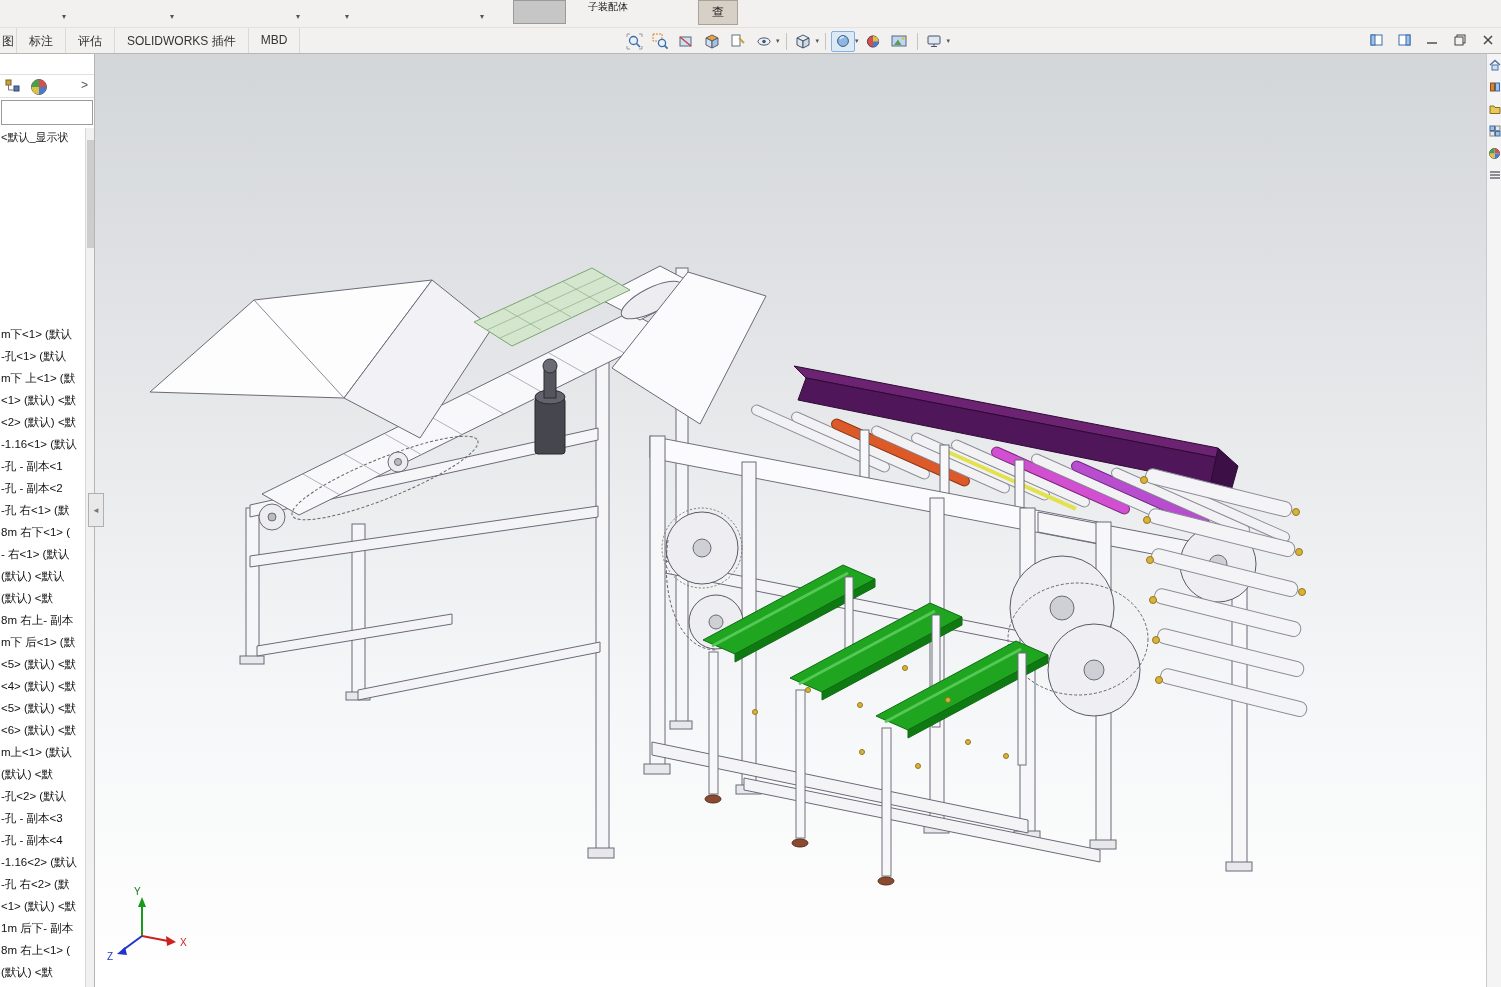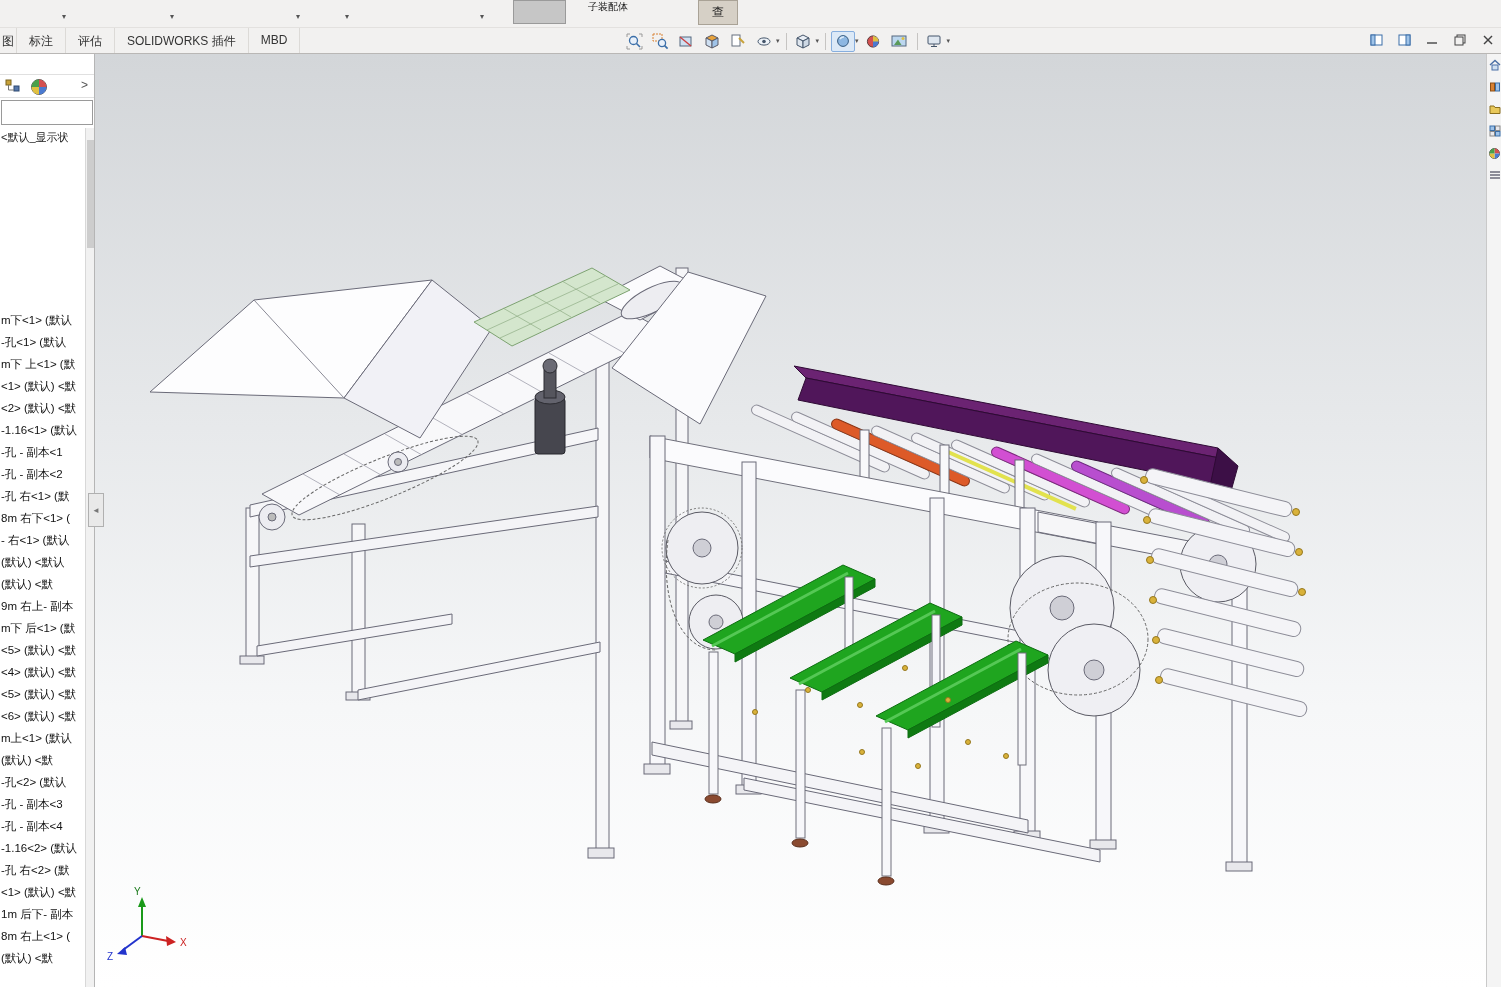--- a/index.html
+++ b/index.html
@@ -43,21 +43,21 @@
 
   
   .left-panel { position:absolute; left:0; top:54px; width:95px; bottom:0;
     background:#ffffff; border-right:1px solid #b5b5b5; }
   .panel-icons { position:absolute; left:0; top:20px; width:100%; height:24px;
     border-top:1px solid #e0e0e0; border-bottom:1px solid #e0e0e0; }
   .panel-combo { position:absolute; left:1px; right:1px; top:46px; height:25px;
     background:#fff; border:1px solid #9a9a9a; }
   .tree-header { position:absolute; left:1px; top:76px; font-size:11px; color:#222;
     white-space:nowrap; overflow:hidden; width:105px; }
-  .tree-list { position:absolute; left:1px; top:255px; width:84px; }
+  .tree-list { position:absolute; left:1px; top:269px; width:84px; }
   .tree-item { height:22px; line-height:22px; font-size:11.5px; color:#111;
     white-space:nowrap; overflow:hidden; }
   .vscroll { position:absolute; right:0; top:74px; bottom:0; width:9px;
     background:#f1f1f1; border-left:1px solid #d8d8d8; }
   .vthumb { position:absolute; left:1px; right:0; top:12px; height:108px; background:#cdcdcd; }
   .chev { position:absolute; right:6px; top:3px; font-size:12px; color:#555; }
 
   .splitter { position:absolute; left:88px; top:493px; width:16px; height:34px;
     background:#e9e9e9; border:1px solid #b0b0b0; z-index:40; font-size:8px;
     color:#777; display:flex; align-items:center; justify-content:center; }
@@ -242,21 +242,21 @@
       <div class="tree-item">&lt;1&gt; (默认) &lt;默</div>
       <div class="tree-item">&lt;2&gt; (默认) &lt;默</div>
       <div class="tree-item">-1.16&lt;1&gt; (默认</div>
       <div class="tree-item">-孔 - 副本&lt;1</div>
       <div class="tree-item">-孔 - 副本&lt;2</div>
       <div class="tree-item">-孔 右&lt;1&gt; (默</div>
       <div class="tree-item">8m 右下&lt;1&gt; (</div>
       <div class="tree-item">- 右&lt;1&gt; (默认</div>
       <div class="tree-item">(默认) &lt;默认</div>
       <div class="tree-item">(默认) &lt;默</div>
-      <div class="tree-item">9m 右上- 副本</div>
+      <div class="tree-item">8m 右上- 副本</div>
       <div class="tree-item">m下 后&lt;1&gt; (默</div>
       <div class="tree-item">&lt;5&gt; (默认) &lt;默</div>
       <div class="tree-item">&lt;4&gt; (默认) &lt;默</div>
       <div class="tree-item">&lt;5&gt; (默认) &lt;默</div>
       <div class="tree-item">&lt;6&gt; (默认) &lt;默</div>
       <div class="tree-item">m上&lt;1&gt; (默认</div>
       <div class="tree-item">(默认) &lt;默</div>
       <div class="tree-item">-孔&lt;2&gt; (默认</div>
       <div class="tree-item">-孔 - 副本&lt;3</div>
       <div class="tree-item">-孔 - 副本&lt;4</div>

